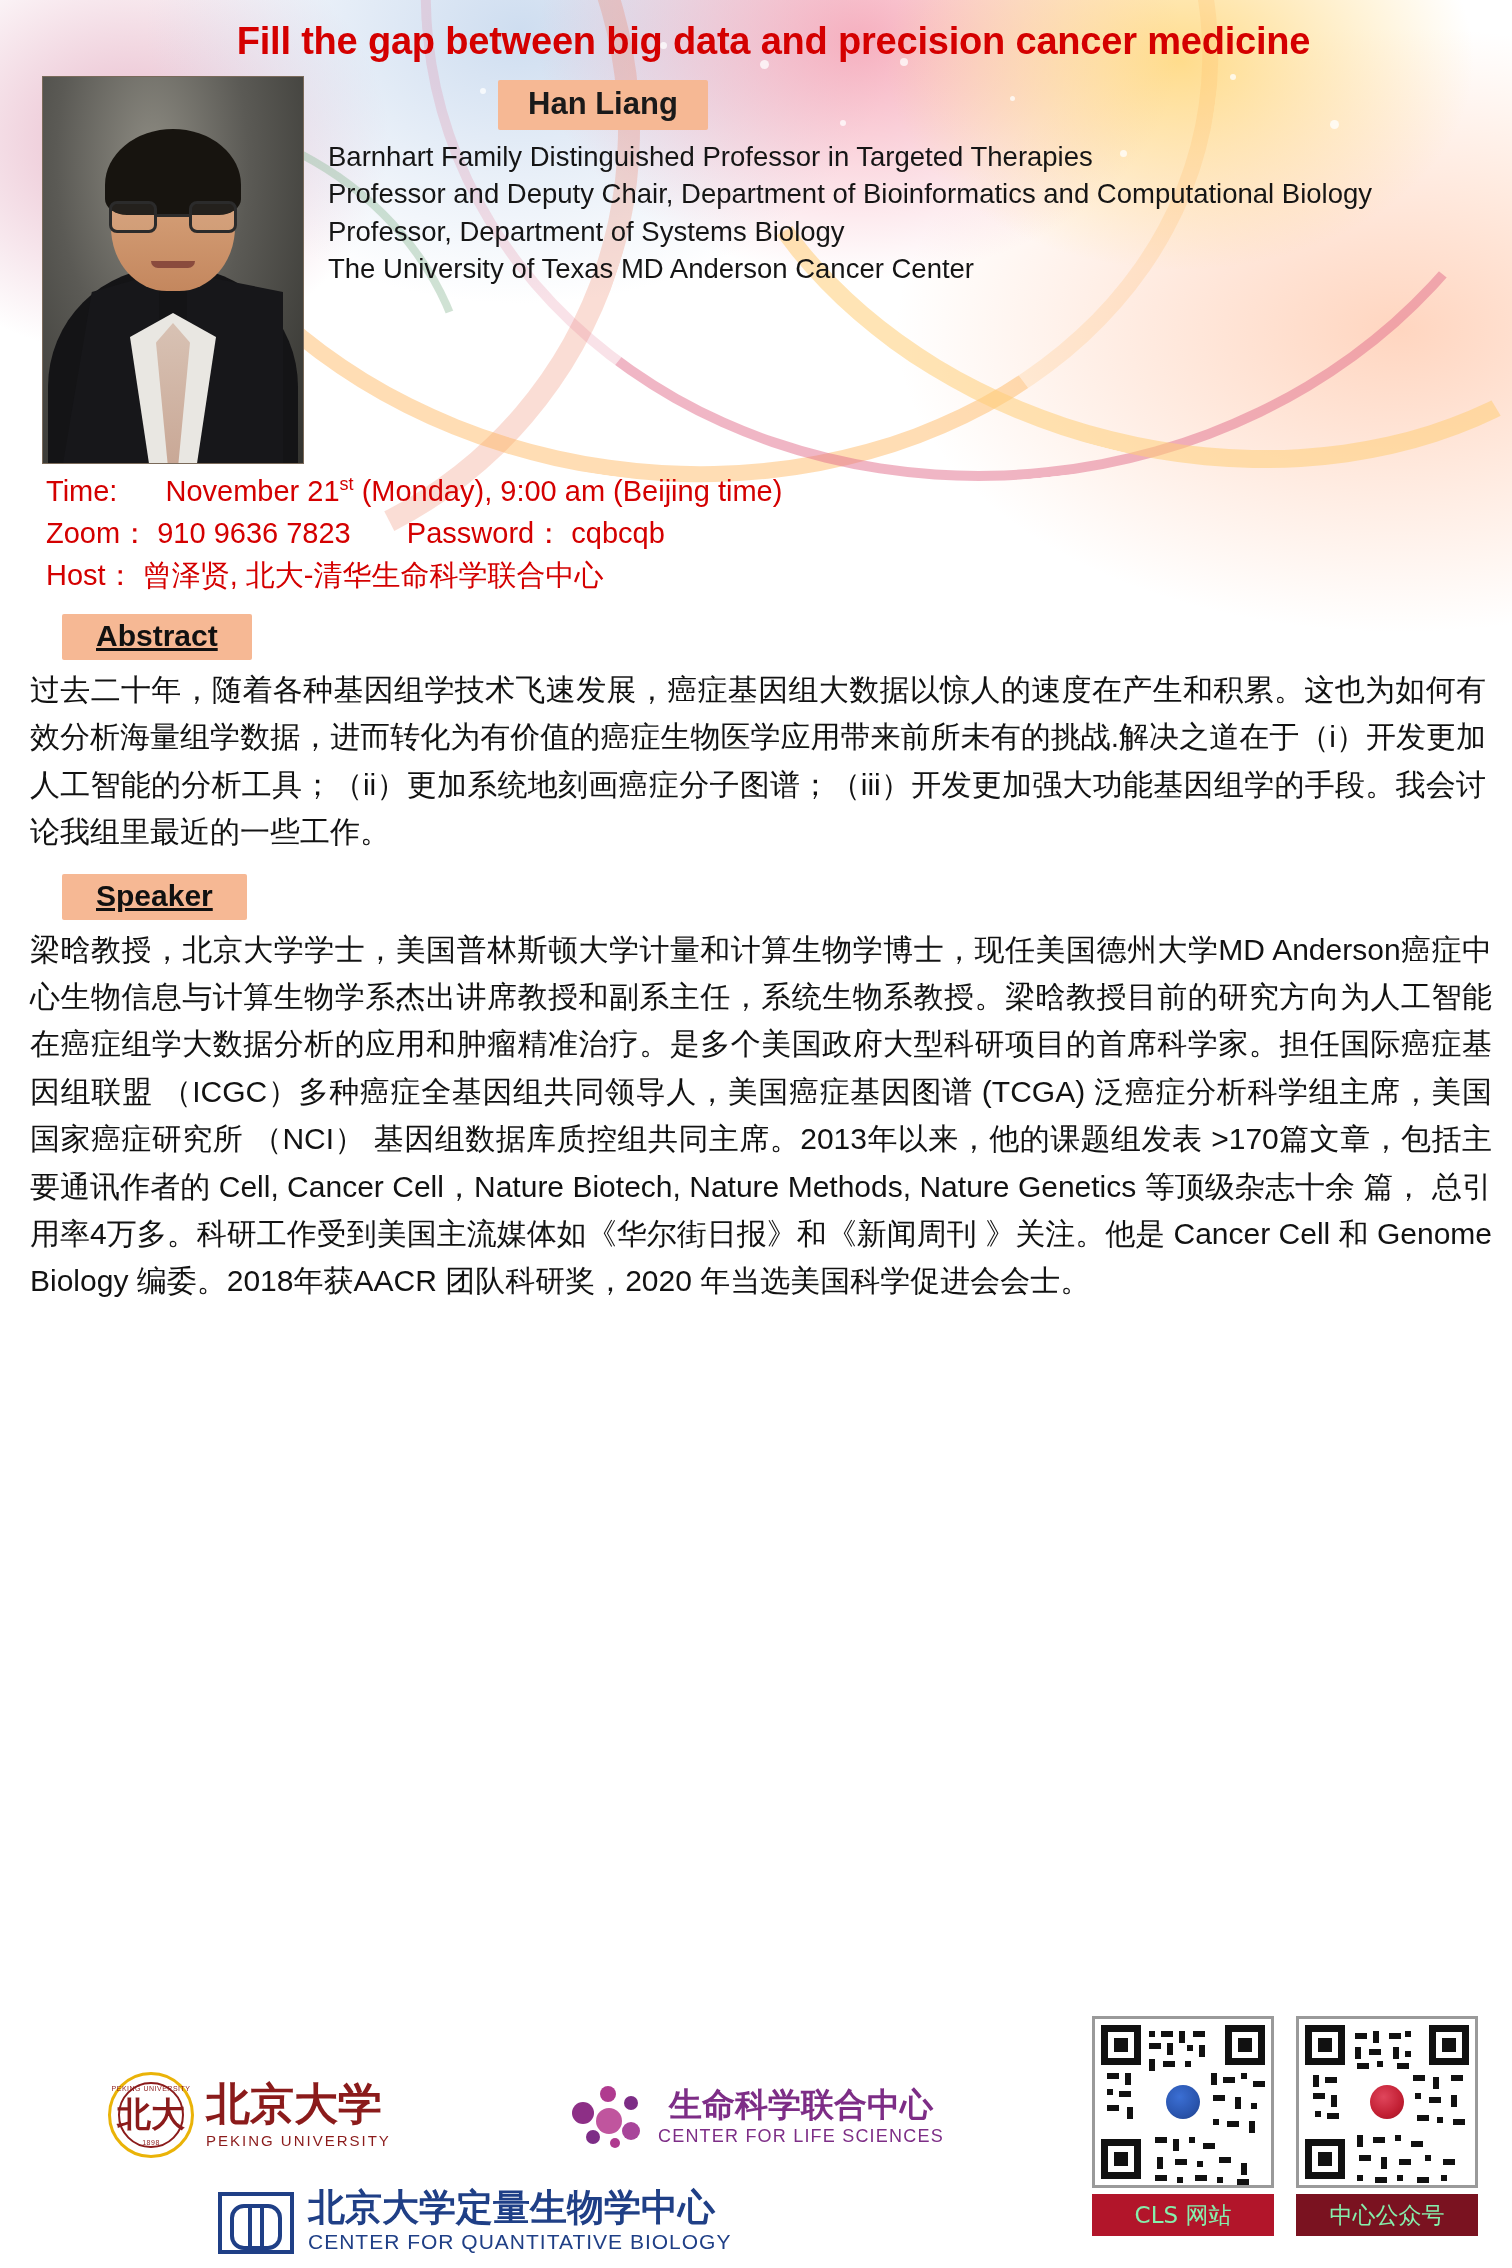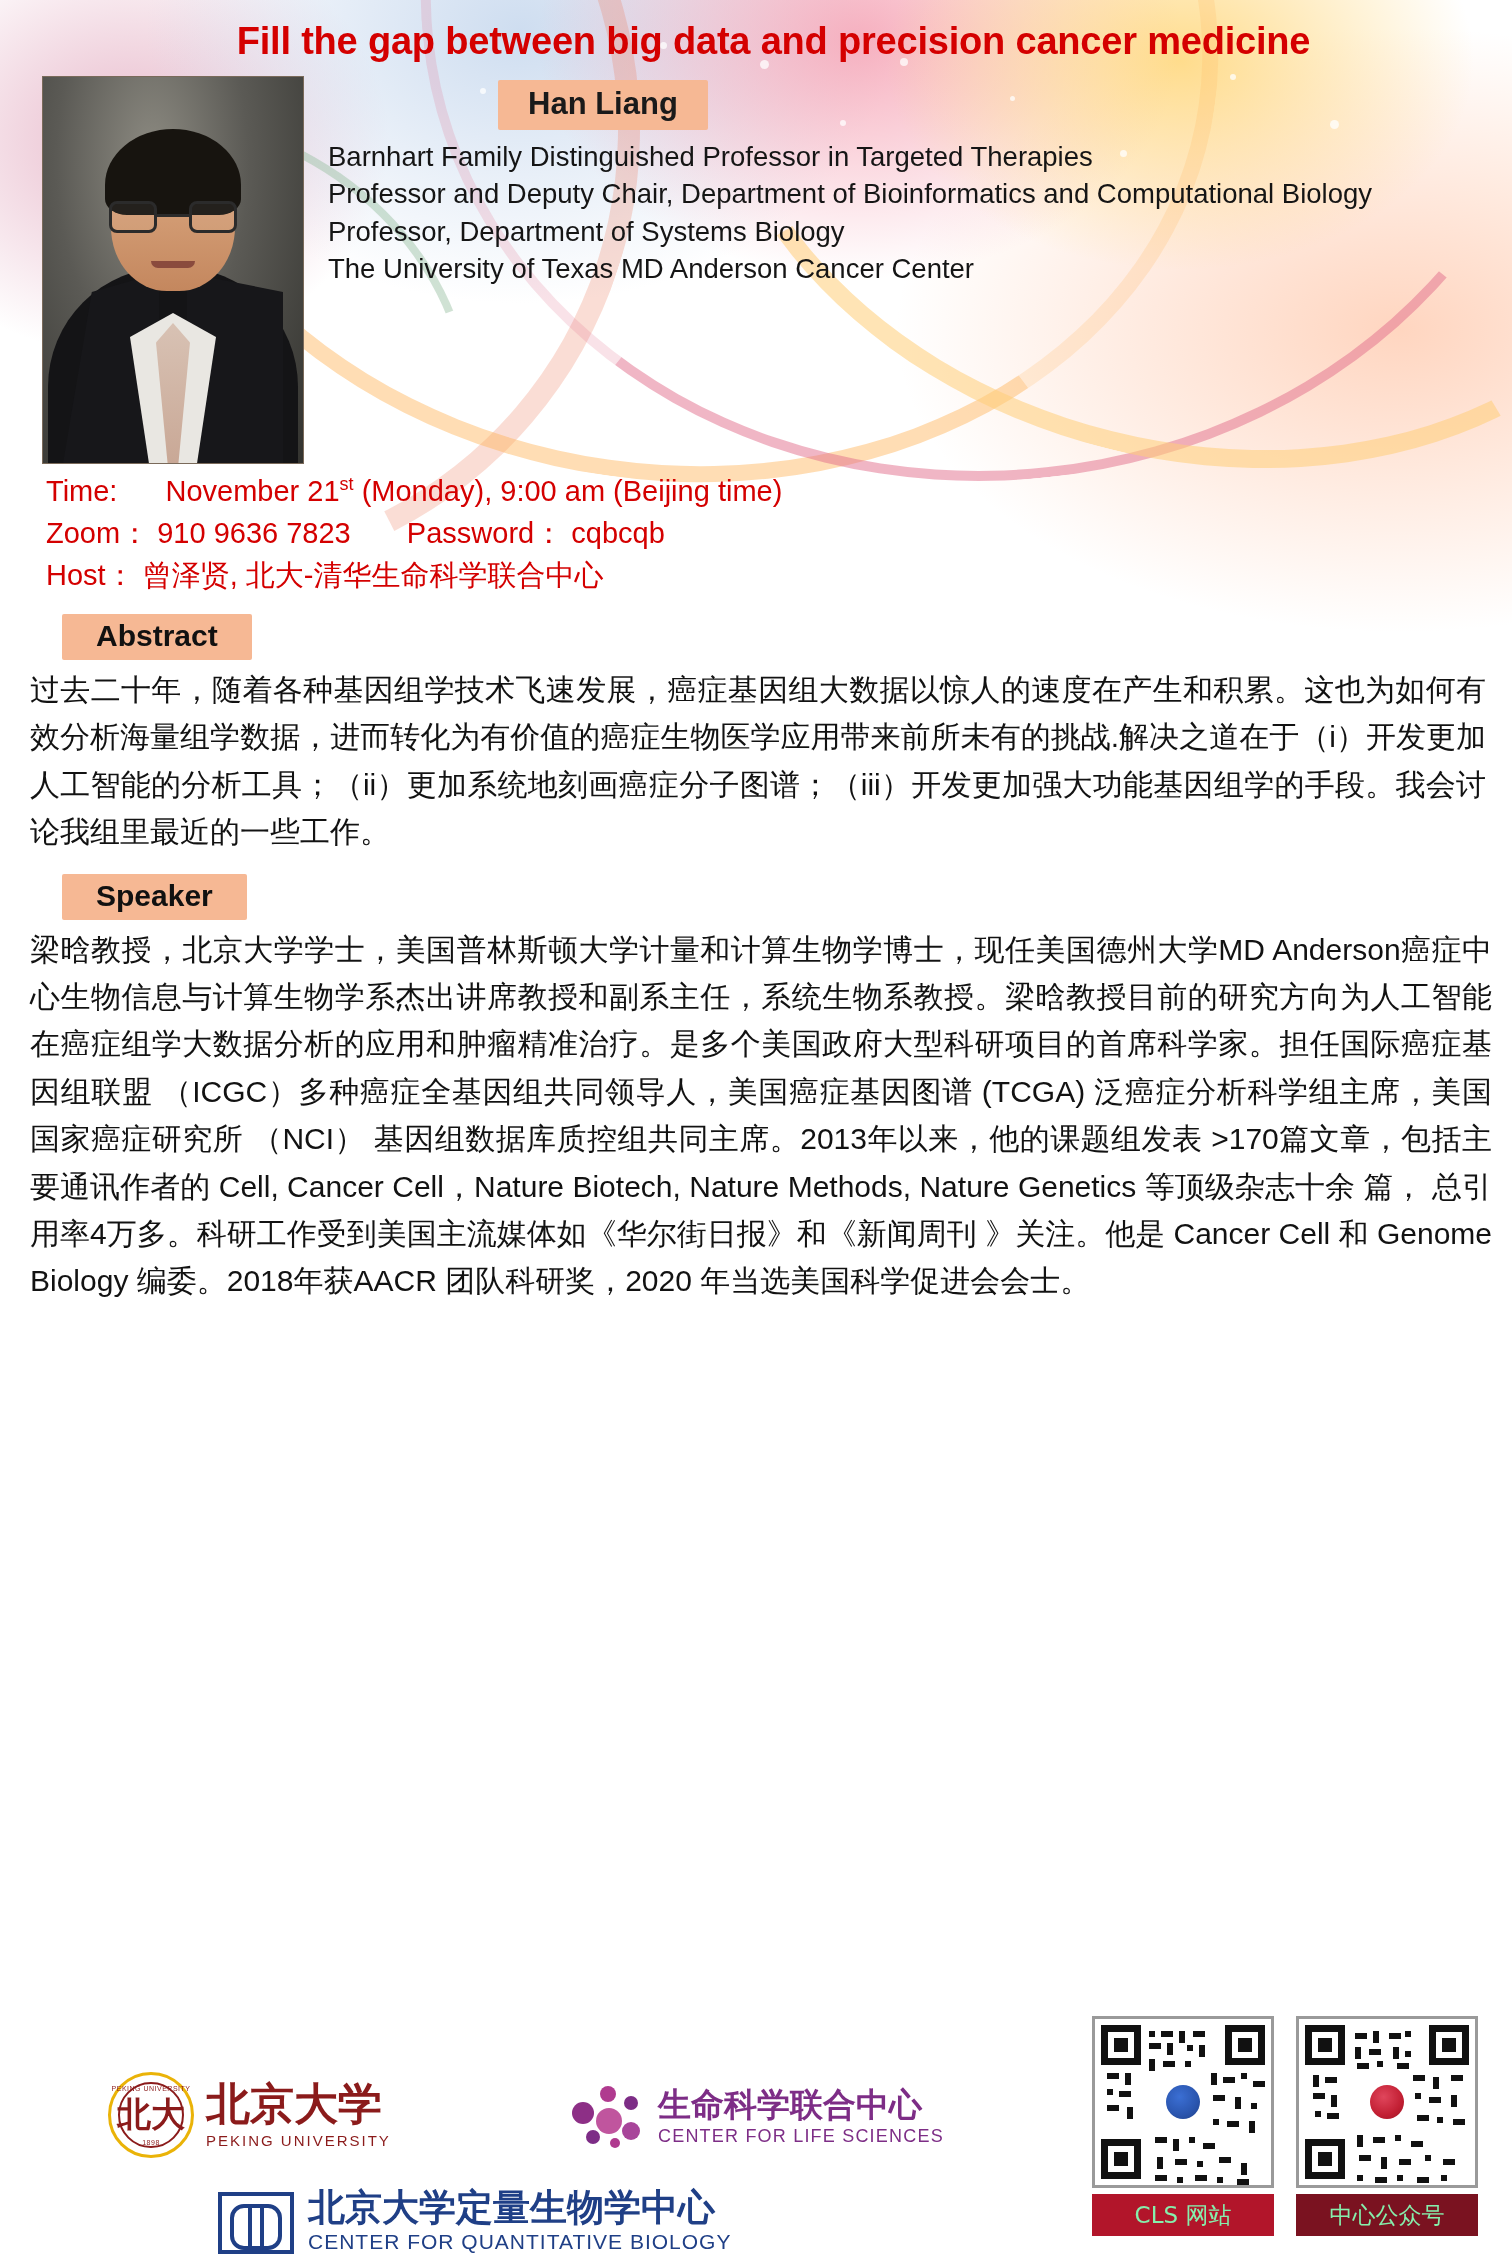--- a/index.html
+++ b/index.html
@@ -146,20 +146,21 @@
 
   .sec-badge {
     display: inline-block;
     background: #f6b894;
     color: #111;
     font-weight: bold;
     font-size: 30px;
     padding: 5px 34px 7px 34px;
     margin: 18px 0 6px 62px;
     border-radius: 2px;
+    text-decoration: underline;
   }
   .para {
     font-size: 30px;
     line-height: 1.58;
     color: #121212;
     padding: 0 26px 0 30px;
     text-align: justify;
     text-justify: inter-ideograph;
   }
   .para.speaker { padding: 0 20px 0 30px; }
@@ -180,21 +181,21 @@
   .pku-seal .ring-top, .pku-seal .ring-bot { position: absolute; left: 0; right: 0; text-align: center; color: #8b1b1b; font-size: 7px; letter-spacing: .5px; }
   .pku-seal .ring-top { top: 10px; }
   .pku-seal .ring-bot { bottom: 9px; }
   .pku-text { margin-left: 12px; }
   .pku-cn { font-size: 44px; font-weight: bold; color: #8b1b1b; font-family: "DejaVu Sans", sans-serif; line-height: 1; }
   .pku-en { font-size: 15px; color: #8b1b1b; letter-spacing: 2px; margin-top: 6px; }
 
   .cls-logo { position: absolute; left: 570px; bottom: 116px; display: flex; align-items: center; }
   .cls-mark { width: 78px; height: 70px; position: relative; }
   .cls-mark i { position: absolute; border-radius: 50%; display: block; }
-  .cls-text { margin-left: 10px; }
+  .cls-text { margin-left: 10px; text-align: center; }
   .cls-cn { font-size: 33px; font-weight: bold; color: #7d2d86; font-family: "DejaVu Sans", sans-serif; line-height: 1; }
   .cls-en { font-size: 18px; color: #7d2d86; letter-spacing: 1.2px; margin-top: 5px; }
 
   .cqb-logo { position: absolute; left: 218px; bottom: 14px; display: flex; align-items: flex-end; }
   .cqb-mark { width: 76px; height: 62px; border: 4px solid #1f3f86; position: relative; }
   .cqb-mark:before { content:""; position:absolute; left: 8px; top: 8px; width: 26px; height: 38px; border: 4px solid #1f3f86; border-radius: 14px 0 0 14px; }
   .cqb-mark:after { content:""; position:absolute; right: 8px; top: 8px; width: 26px; height: 38px; border: 4px solid #1f3f86; border-radius: 0 14px 14px 0; }
   .cqb-text { margin-left: 14px; }
   .cqb-cn { font-size: 37px; font-weight: bold; color: #1f3f86; font-family: "DejaVu Sans", sans-serif; line-height: 1; }
   .cqb-en { font-size: 21px; color: #1f3f86; letter-spacing: 1px; margin-top: 4px; }

